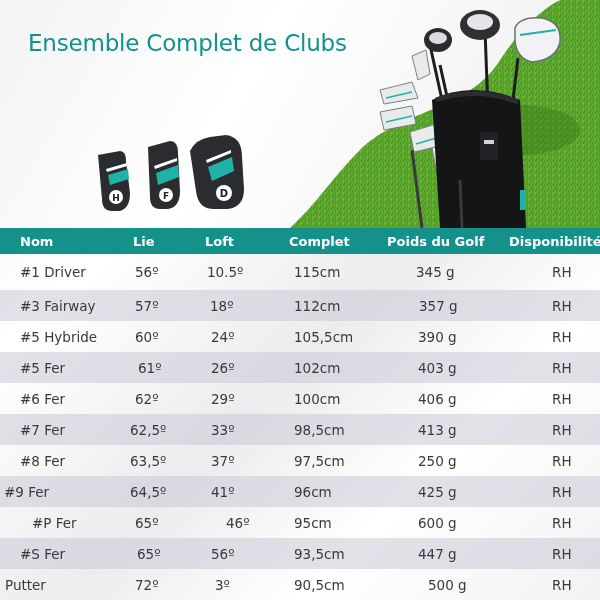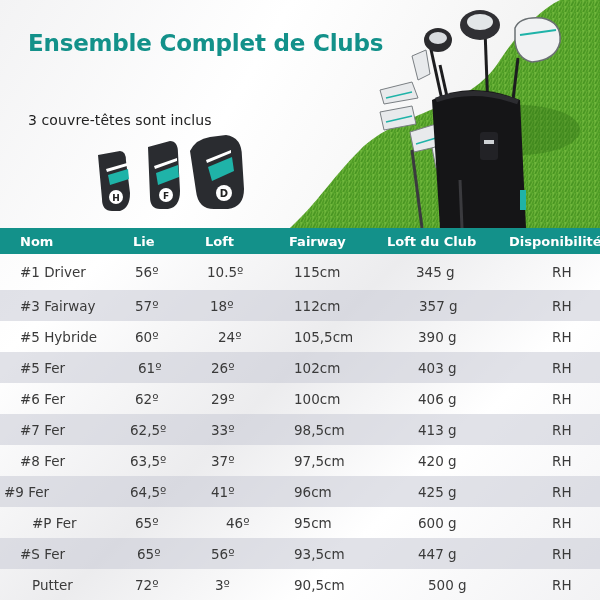--- a/index.html
+++ b/index.html
@@ -12,21 +12,21 @@
   .hero { position: absolute; left: 0; top: 0; width: 600px; height: 228px; overflow: hidden; }
   .hero-bg {
     position: absolute; inset: 0;
     background: linear-gradient(120deg, #f3f3f4 0%, #ffffff 40%, #ececec 100%);
   }
   .grass {
     position: absolute; left: 0; top: 0; width: 600px; height: 228px;
   }
   .title {
     position: absolute; left: 28px; top: 22px;
-    font-family: "DejaVu Sans", sans-serif; font-weight: bold;
+    font-family: "DejaVu Sans", sans-serif; font-weight: normal;
     color: #13918a; font-size: 23px; line-height: 42px; letter-spacing: -0.2px;
   }
   .subtitle {
     position: absolute; left: 28px; top: 112px;
     font-size: 14px; color: #222; letter-spacing: 0.1px;
   }
   .headcovers { position: absolute; left: 90px; top: 133px; width: 180px; height: 85px; }
   .bag { position: absolute; left: 370px; top: 0; width: 230px; height: 228px; }
 
   .table { position: absolute; left: 0; top: 228px; width: 600px; }
@@ -59,21 +59,20 @@
         <path d="M1 6 L3 2 M4 6 L6 2" stroke="#3a7f18" stroke-width="0.6" opacity="0.5"></path>
       </pattern>
     </defs>
     <path d="M600 0 L600 228 L290 228 C320 200 330 180 360 150 C400 110 470 110 500 60 C520 30 540 10 560 0 Z" fill="url(#tex)"></path>
     <ellipse cx="520" cy="130" rx="60" ry="25" fill="#2f6e15" opacity="0.35"></ellipse>
   </svg>
 
   <div class="title">
     <div>Ensemble Complet de Clubs</div>
   </div>
-  <div class="subtitle">3 couvre-têtes sont inclus</div>
 
   <svg class="headcovers" viewBox="0 0 180 85">
     <g>
       <path d="M8 22 L30 18 Q36 18 36 28 L40 60 Q40 75 30 78 L22 78 Q12 78 12 66 Z" fill="#2a2c30"></path>
       <path d="M18 42 L38 36 L39 46 L20 52 Z" fill="#1fb3a8"></path>
       <path d="M16 36 L37 30 L37 33 L17 39 Z" fill="#ffffff"></path>
       <circle cx="26" cy="64" r="7" fill="#fff"></circle>
       <text x="26" y="68" font-size="9" font-weight="bold" text-anchor="middle" fill="#222" font-family="DejaVu Sans, sans-serif">H</text>
     </g>
     <g>
@@ -130,22 +129,22 @@
     <line x1="90" y1="180" x2="92" y2="228" stroke="#3a3a3e" stroke-width="3"></line>
     <rect x="150" y="190" width="6" height="20" fill="#1fb3a8"></rect>
   </svg>
 </div>
 
 <div class="table">
   <div class="thead line">
     <span class="col" style="left:20px">Nom</span>
     <span class="col" style="left:133px">Lie</span>
     <span class="col" style="left:205px">Loft</span>
-    <span class="col" style="left:289px">Fairway</span>
-    <span class="col" style="left:387px">Loft du Club</span>
+    <span class="col" style="left:289px">Complet</span>
+    <span class="col" style="left:387px">Poids du Golf</span>
     <span class="col" style="left:509px">Disponibilité</span>
   </div>
 
   <div class="row line first">
     <span class="col" style="left:20px">#1 Driver</span>
     <span class="col" style="left:135px">56º</span>
     <span class="col" style="left:207px">10.5º</span>
     <span class="col" style="left:294px">115cm</span>
     <span class="col" style="left:416px">345 g</span>
     <span class="col" style="left:552px">RH</span>
@@ -154,21 +153,21 @@
     <span class="col" style="left:20px">#3 Fairway</span>
     <span class="col" style="left:135px">57º</span>
     <span class="col" style="left:210px">18º</span>
     <span class="col" style="left:294px">112cm</span>
     <span class="col" style="left:419px">357 g</span>
     <span class="col" style="left:552px">RH</span>
   </div>
   <div class="row line">
     <span class="col" style="left:20px">#5 Hybride</span>
     <span class="col" style="left:135px">60º</span>
-    <span class="col" style="left:218px">24º</span>
+    <span class="col" style="left:211px">24º</span>
     <span class="col" style="left:294px">105,5cm</span>
     <span class="col" style="left:418px">390 g</span>
     <span class="col" style="left:552px">RH</span>
   </div>
   <div class="row line alt">
     <span class="col" style="left:20px">#5 Fer</span>
     <span class="col" style="left:138px">61º</span>
     <span class="col" style="left:211px">26º</span>
     <span class="col" style="left:294px">102cm</span>
     <span class="col" style="left:418px">403 g</span>
@@ -188,21 +187,21 @@
     <span class="col" style="left:211px">33º</span>
     <span class="col" style="left:294px">98,5cm</span>
     <span class="col" style="left:418px">413 g</span>
     <span class="col" style="left:552px">RH</span>
   </div>
   <div class="row line">
     <span class="col" style="left:20px">#8 Fer</span>
     <span class="col" style="left:130px">63,5º</span>
     <span class="col" style="left:211px">37º</span>
     <span class="col" style="left:294px">97,5cm</span>
-    <span class="col" style="left:418px">420 g</span>
+    <span class="col" style="left:418px">250 g</span>
     <span class="col" style="left:552px">RH</span>
   </div>
   <div class="row line alt">
     <span class="col" style="left:4px">#9 Fer</span>
     <span class="col" style="left:130px">64,5º</span>
     <span class="col" style="left:211px">41º</span>
     <span class="col" style="left:294px">96cm</span>
     <span class="col" style="left:418px">425 g</span>
     <span class="col" style="left:552px">RH</span>
   </div>
@@ -216,20 +215,20 @@
   </div>
   <div class="row line alt">
     <span class="col" style="left:20px">#S Fer</span>
     <span class="col" style="left:137px">65º</span>
     <span class="col" style="left:211px">56º</span>
     <span class="col" style="left:294px">93,5cm</span>
     <span class="col" style="left:418px">447 g</span>
     <span class="col" style="left:552px">RH</span>
   </div>
   <div class="row line">
-    <span class="col" style="left:32px">Putter</span>
+    <span class="col" style="left:5px">Putter</span>
     <span class="col" style="left:135px">72º</span>
     <span class="col" style="left:215px">3º</span>
     <span class="col" style="left:294px">90,5cm</span>
     <span class="col" style="left:428px">500 g</span>
     <span class="col" style="left:552px">RH</span>
   </div>
 </div>
 
 </body></html>

